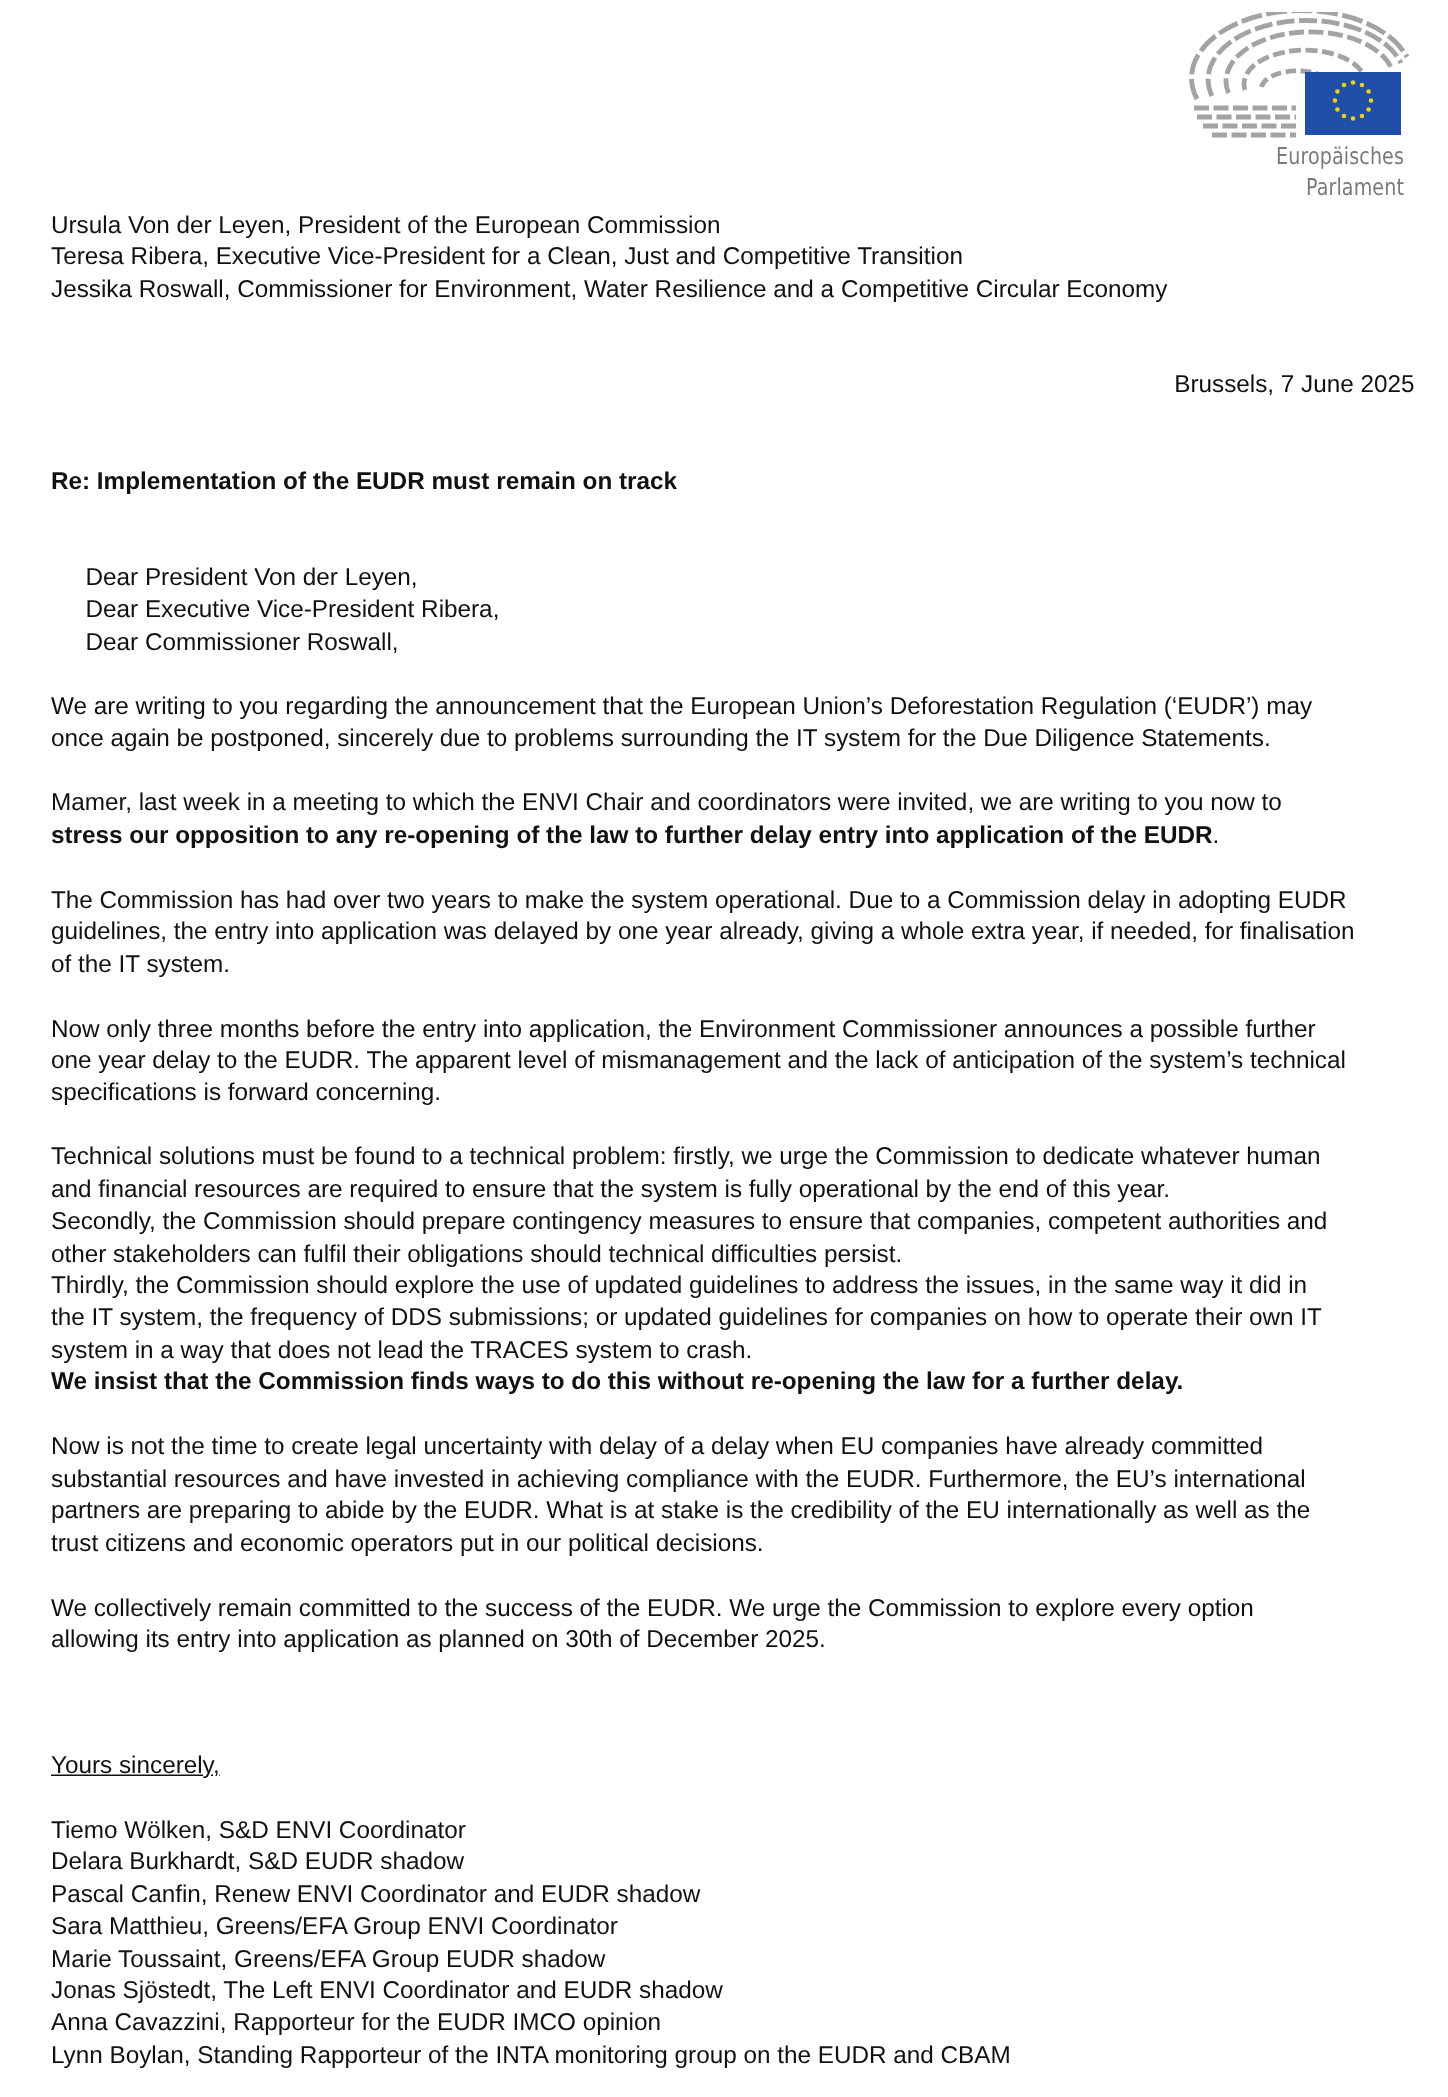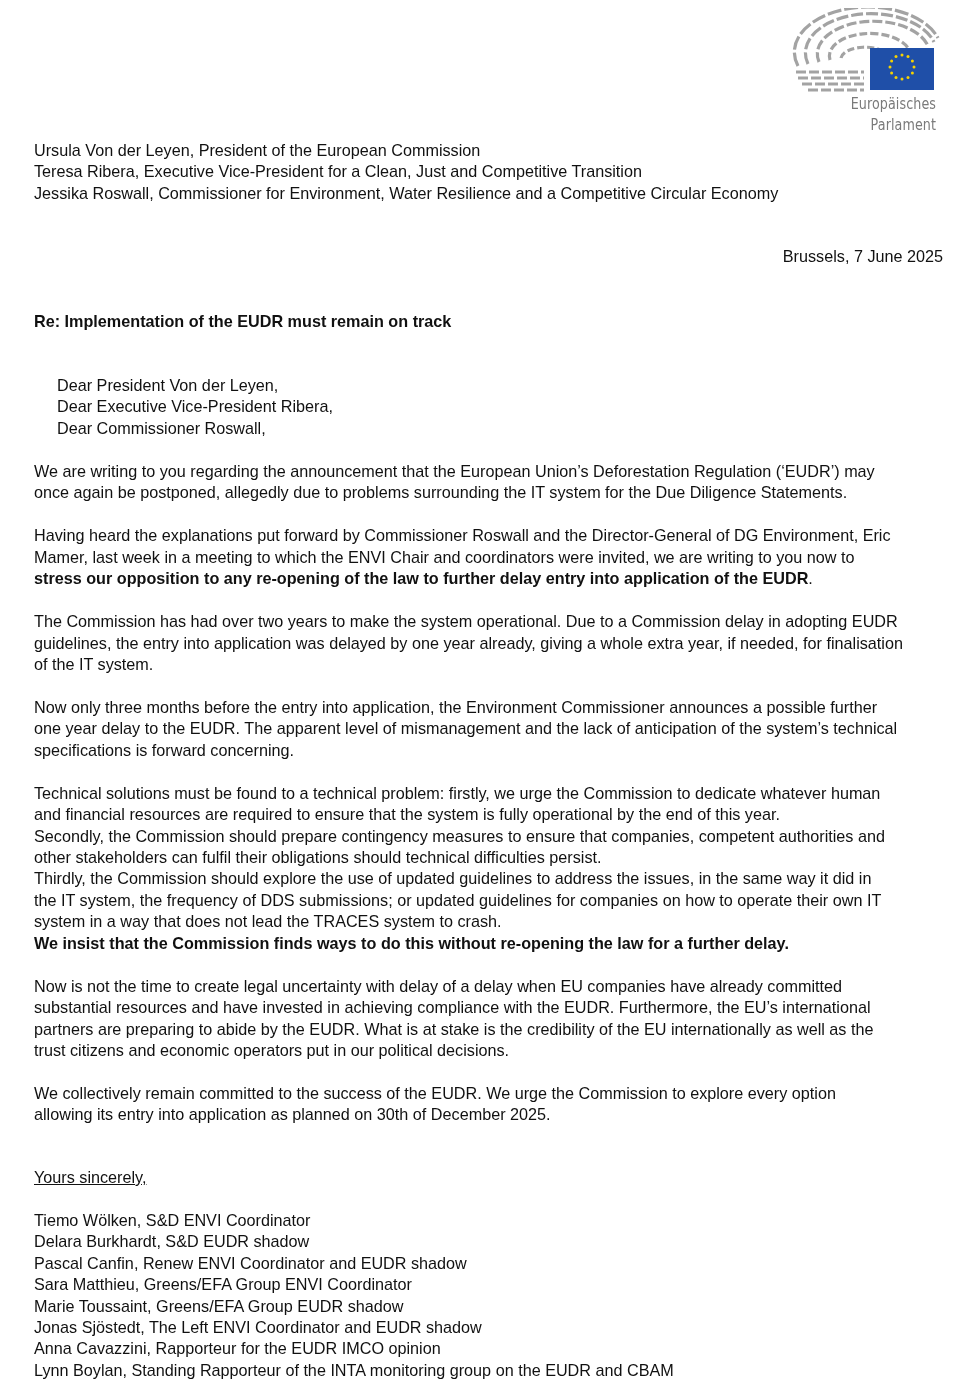--- a/index.html
+++ b/index.html
@@ -74,24 +74,23 @@
 
 <div class="salutation">
   <div>Dear President Von der Leyen,</div>
   <div>Dear Executive Vice-President Ribera,</div>
   <div>Dear Commissioner Roswall,</div>
 </div>
 
 <div class="body">
   <div class="para">
     <span class="line">We are writing to you regarding the announcement that the European Union’s Deforestation Regulation (‘EUDR’) may</span>
-    <span class="line">once again be postponed, allegedly due to problems surrounding the IT system for the Due Diligence Statements.</span>
+    <span class="line">once again be postponed, sincerely due to problems surrounding the IT system for the Due Diligence Statements.</span>
   </div>
   <div class="para">
-    <span class="line">Having heard the explanations put forward by Commissioner Roswall and the Director-General of DG Environment, Eric</span>
     <span class="line">Mamer, last week in a meeting to which the ENVI Chair and coordinators were invited, we are writing to you now to</span>
     <span class="line"><b>stress our opposition to any re-opening of the law to further delay entry into application of the EUDR</b><span>.</span></span>
   </div>
   <div class="para">
     <span class="line">The Commission has had over two years to make the system operational. Due to a Commission delay in adopting EUDR</span>
     <span class="line">guidelines, the entry into application was delayed by one year already, giving a whole extra year, if needed, for finalisation</span>
     <span class="line">of the IT system.</span>
   </div>
   <div class="para">
     <span class="line">Now only three months before the entry into application, the Environment Commissioner announces a possible further</span>

